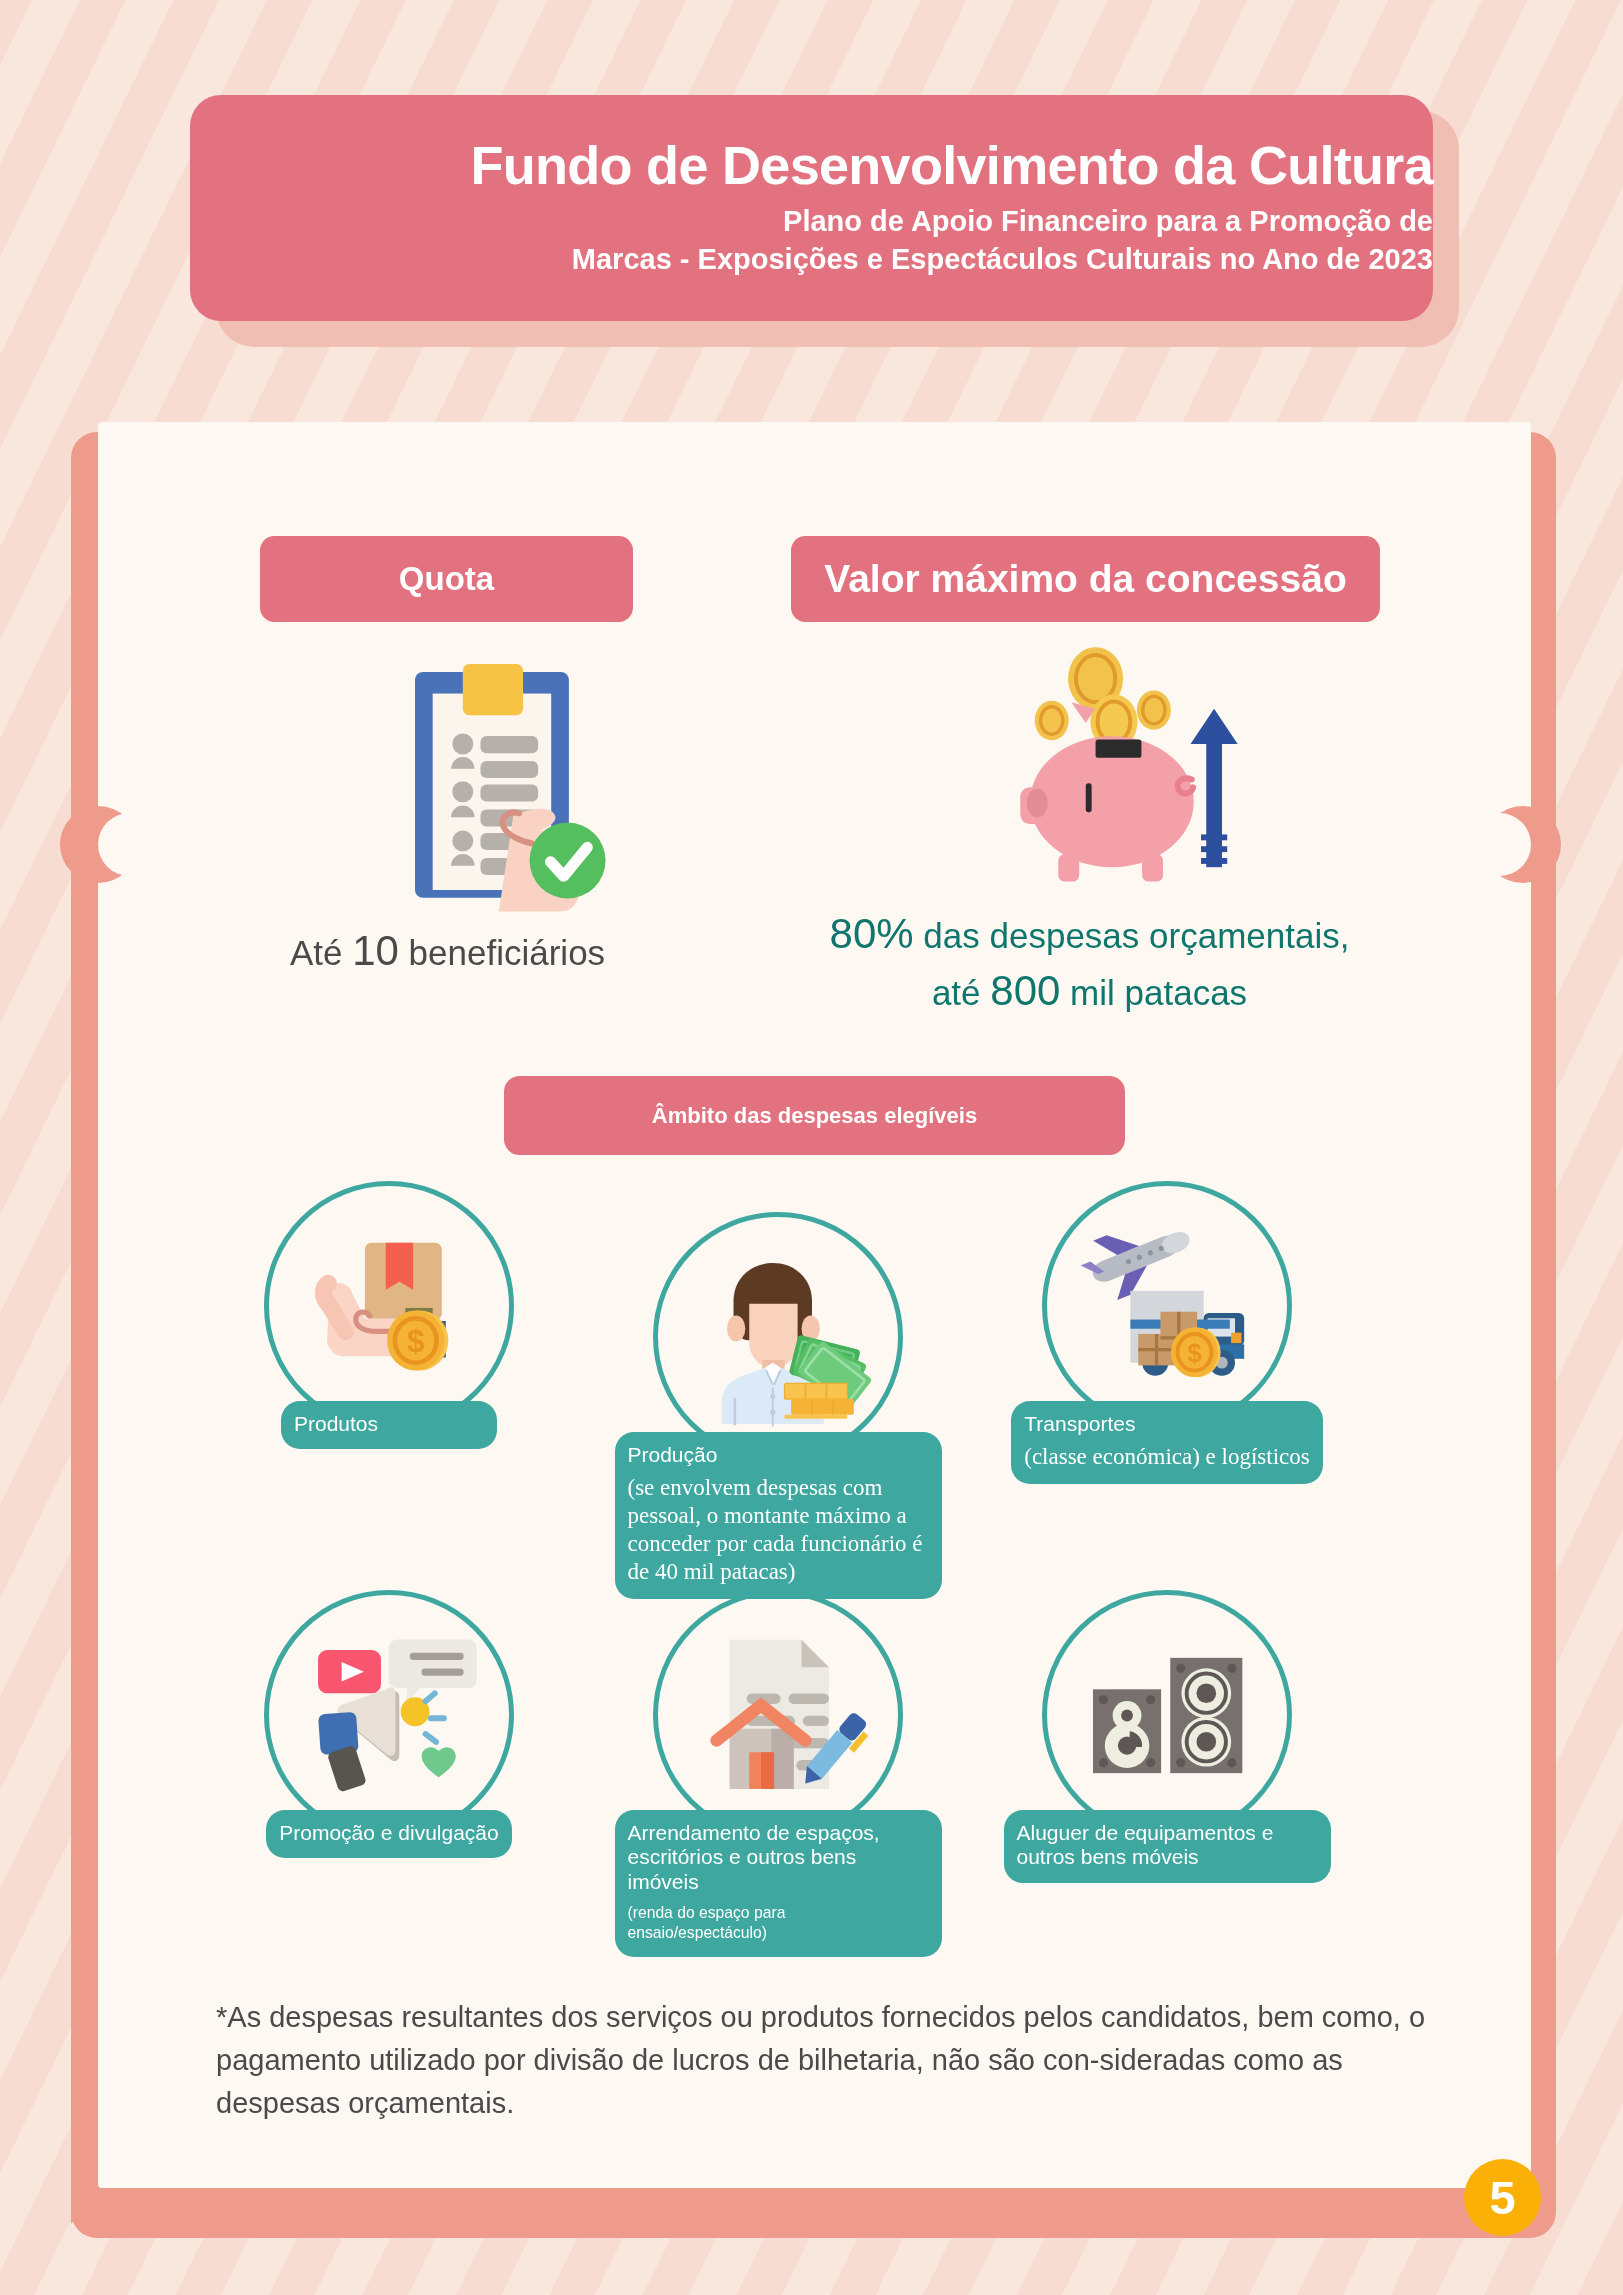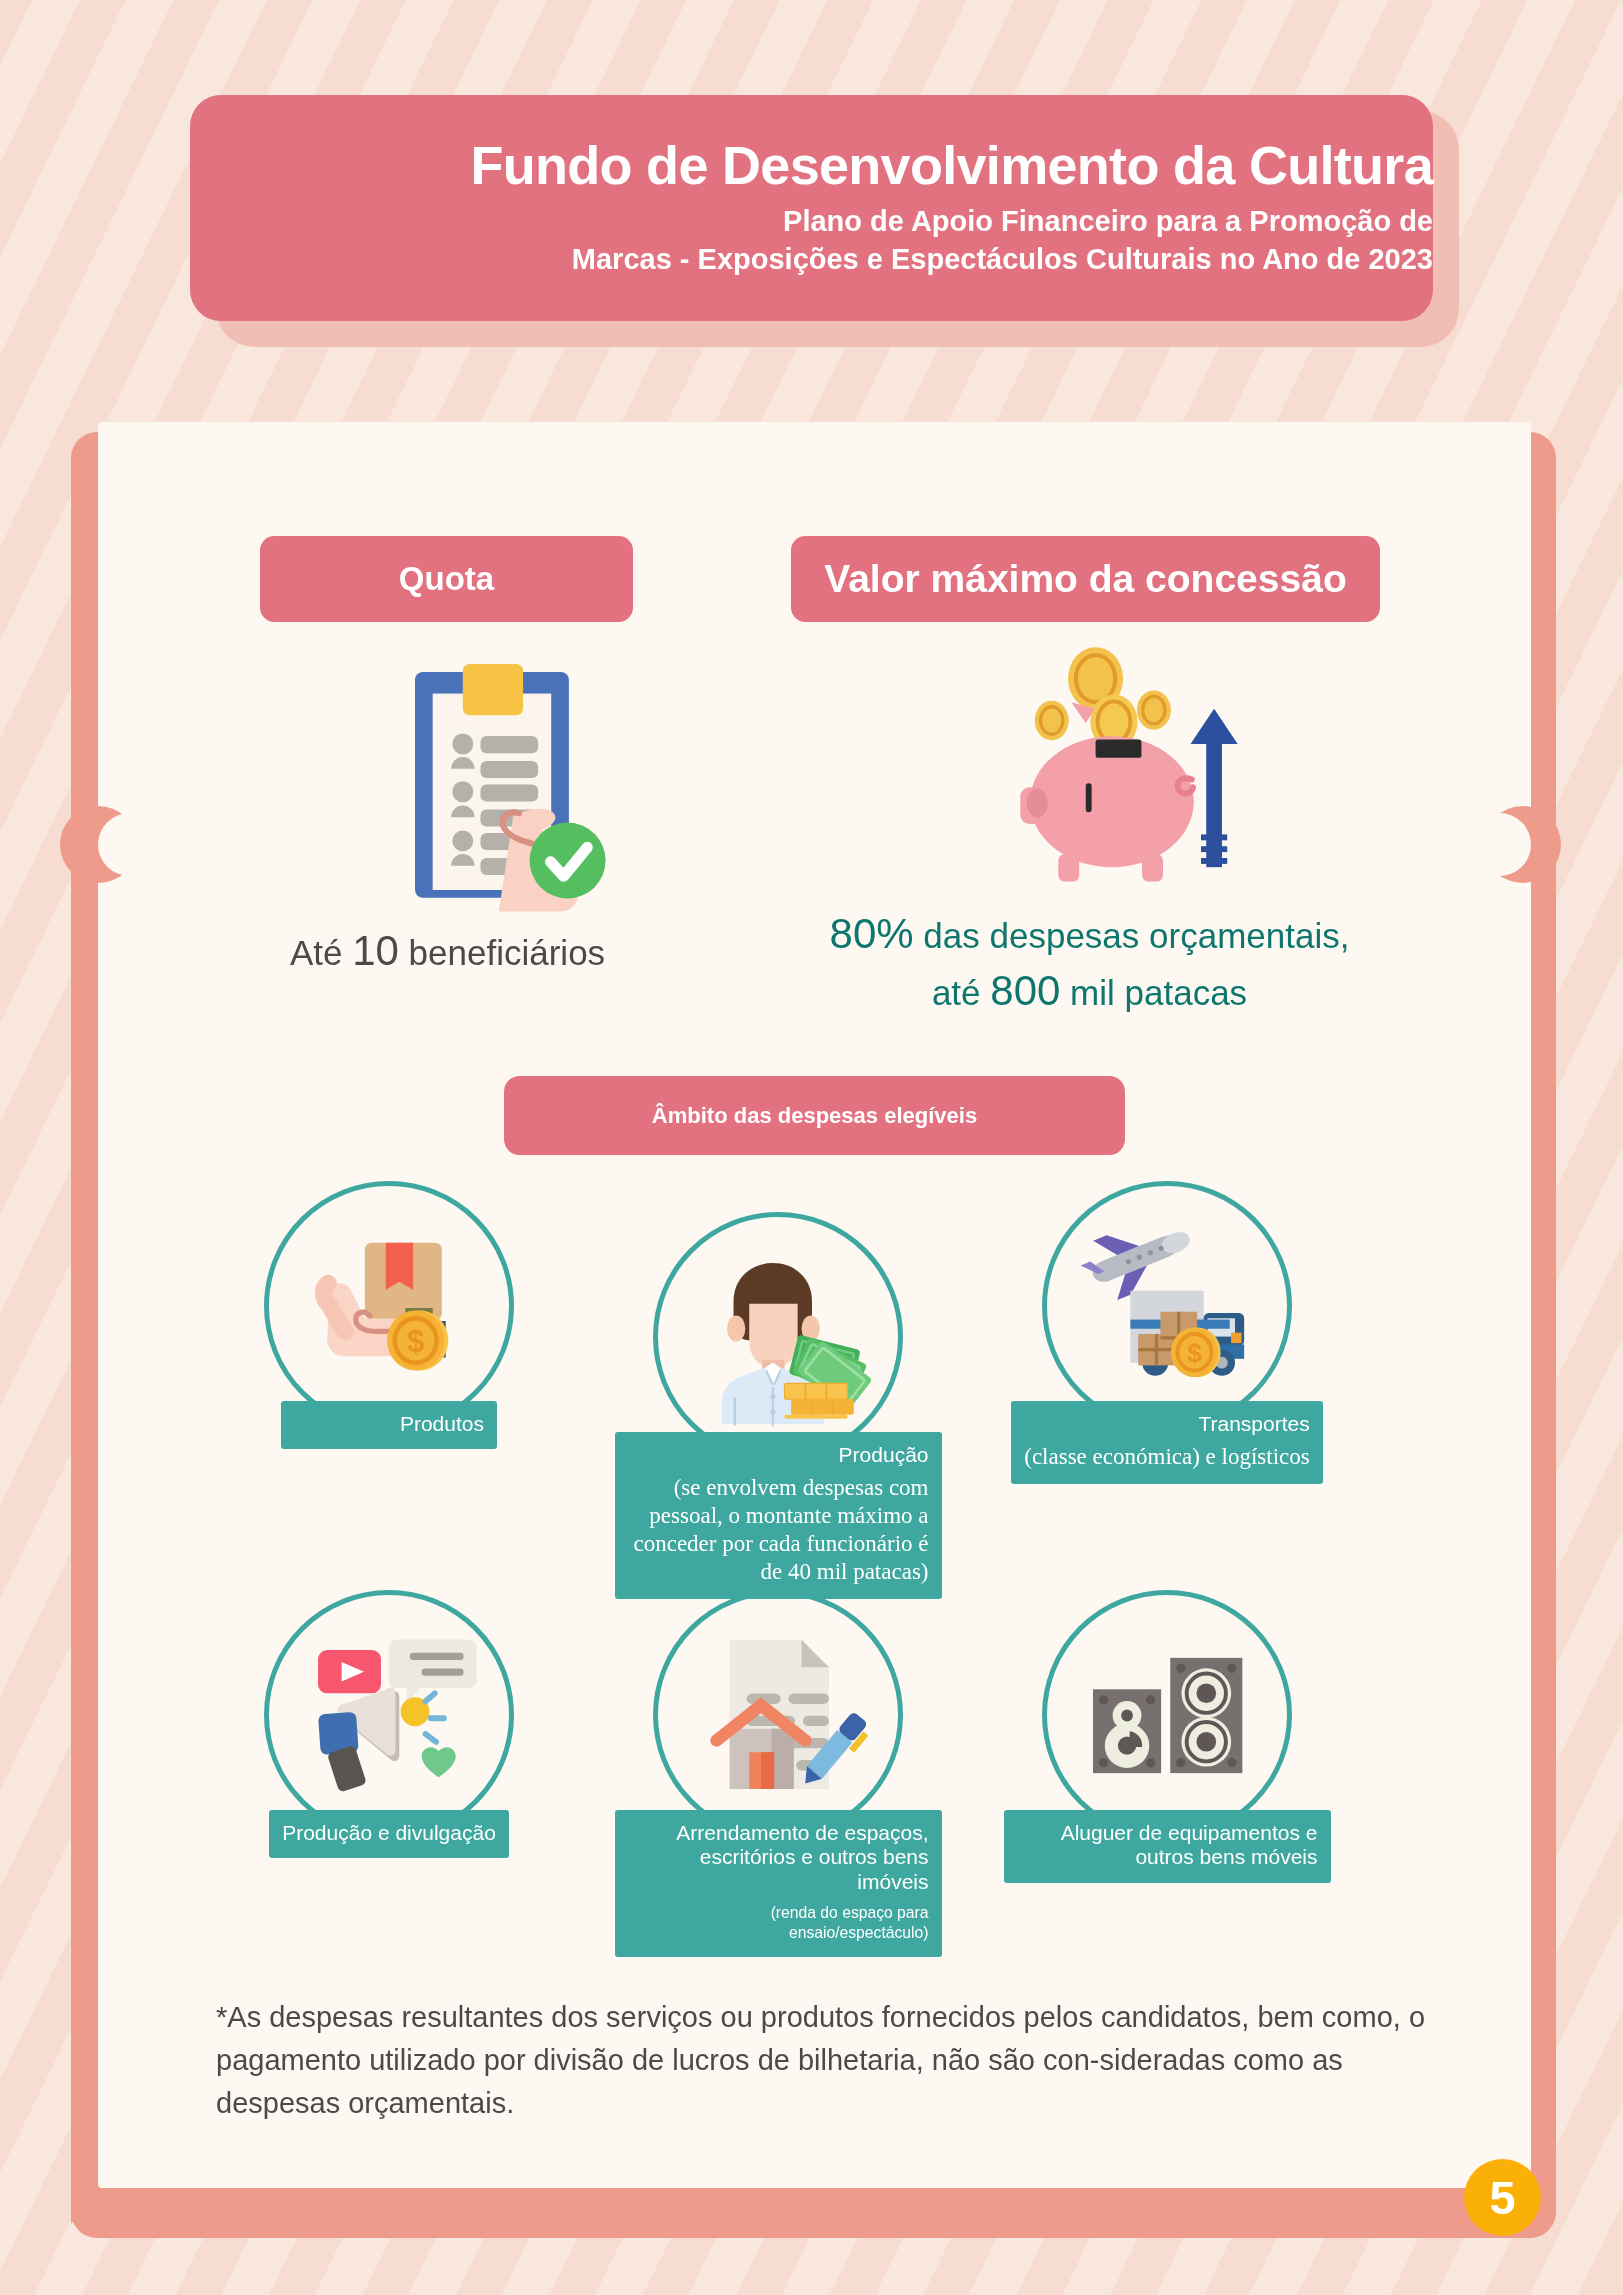--- a/index.html
+++ b/index.html
@@ -95,21 +95,21 @@
   
   .cat{position:absolute;width:366px;}
   .cat-circle{
     position:relative;margin:0 auto;width:250px;height:250px;border-radius:50%;
     border:5.9px solid #3EA79F;background:#FDF8F2;
     display:flex;align-items:center;justify-content:center;
     box-sizing:border-box;
   }
   .cat-label{
     position:relative;margin:-30px auto 0;background:#3EA79F;color:#fff;
-    border-radius:3px;padding:10.5px 13px 13px;text-align:right;
+    border-radius:19px;padding:10.5px 13px 13px;text-align:left;
     font-size:21px;line-height:1.18;width:max-content;max-width:327px;
     min-width:216px;box-sizing:border-box;z-index:3;
   }
   .cat-label .sub{font-size:23px;line-height:1.22;display:block;margin-top:7px;font-family:Liberation Serif, serif;}
   .cat-label .sub2{font-size:15.7px;line-height:1.3;display:block;margin-top:7.9px;}
 
   #cat-0{left:108px;top:759px;}
   #cat-1{left:497px;top:790px;}
   #cat-2{left:886px;top:759px;}
   #cat-3{left:108px;top:1168px;}
@@ -353,21 +353,21 @@
         <path d="M130 86c6-6 14-4 14 6v86c0 10-8 12-14 6l-70-56c-6-6-6-12 0-18z" fill="#E8E0D7"></path>
         <rect x="28" y="122" width="58" height="62" rx="10" transform="rotate(-4 57 153)" fill="#3F6FB0"></rect>
         <rect x="48" y="176" width="44" height="62" rx="8" transform="rotate(-18 70 207)" fill="#585450"></rect>
         <g stroke="#74B6D8" stroke-width="9" stroke-linecap="round">
           <path d="M190 104l14-12M198 130h20M190 154l16 12"></path>
         </g>
         <path d="M210 180c9-11 26-6 26 8 0 14-20 28-26 32-6-4-26-18-26-32 0-14 17-19 26-8z" fill="#6FC98D"></path>
       </svg>
     </div>
     <div class="cat-label">
-      <span>Produção  e divulgação</span>
+      <span>Promoção  e divulgação</span>
     </div>
   </div>
 
   <div class="cat" id="cat-4">
     <div class="cat-circle">
       <svg width="170" height="164" viewBox="0 0 260 250">
         <path d="M56 10h110l42 42v186H56z" fill="#EDE9E3"></path>
         <path d="M166 10l42 42h-42z" fill="#C9C3BA"></path>
         <g fill="#BDB8AF">
           <rect x="82" y="92" width="52" height="16" rx="8"></rect>

